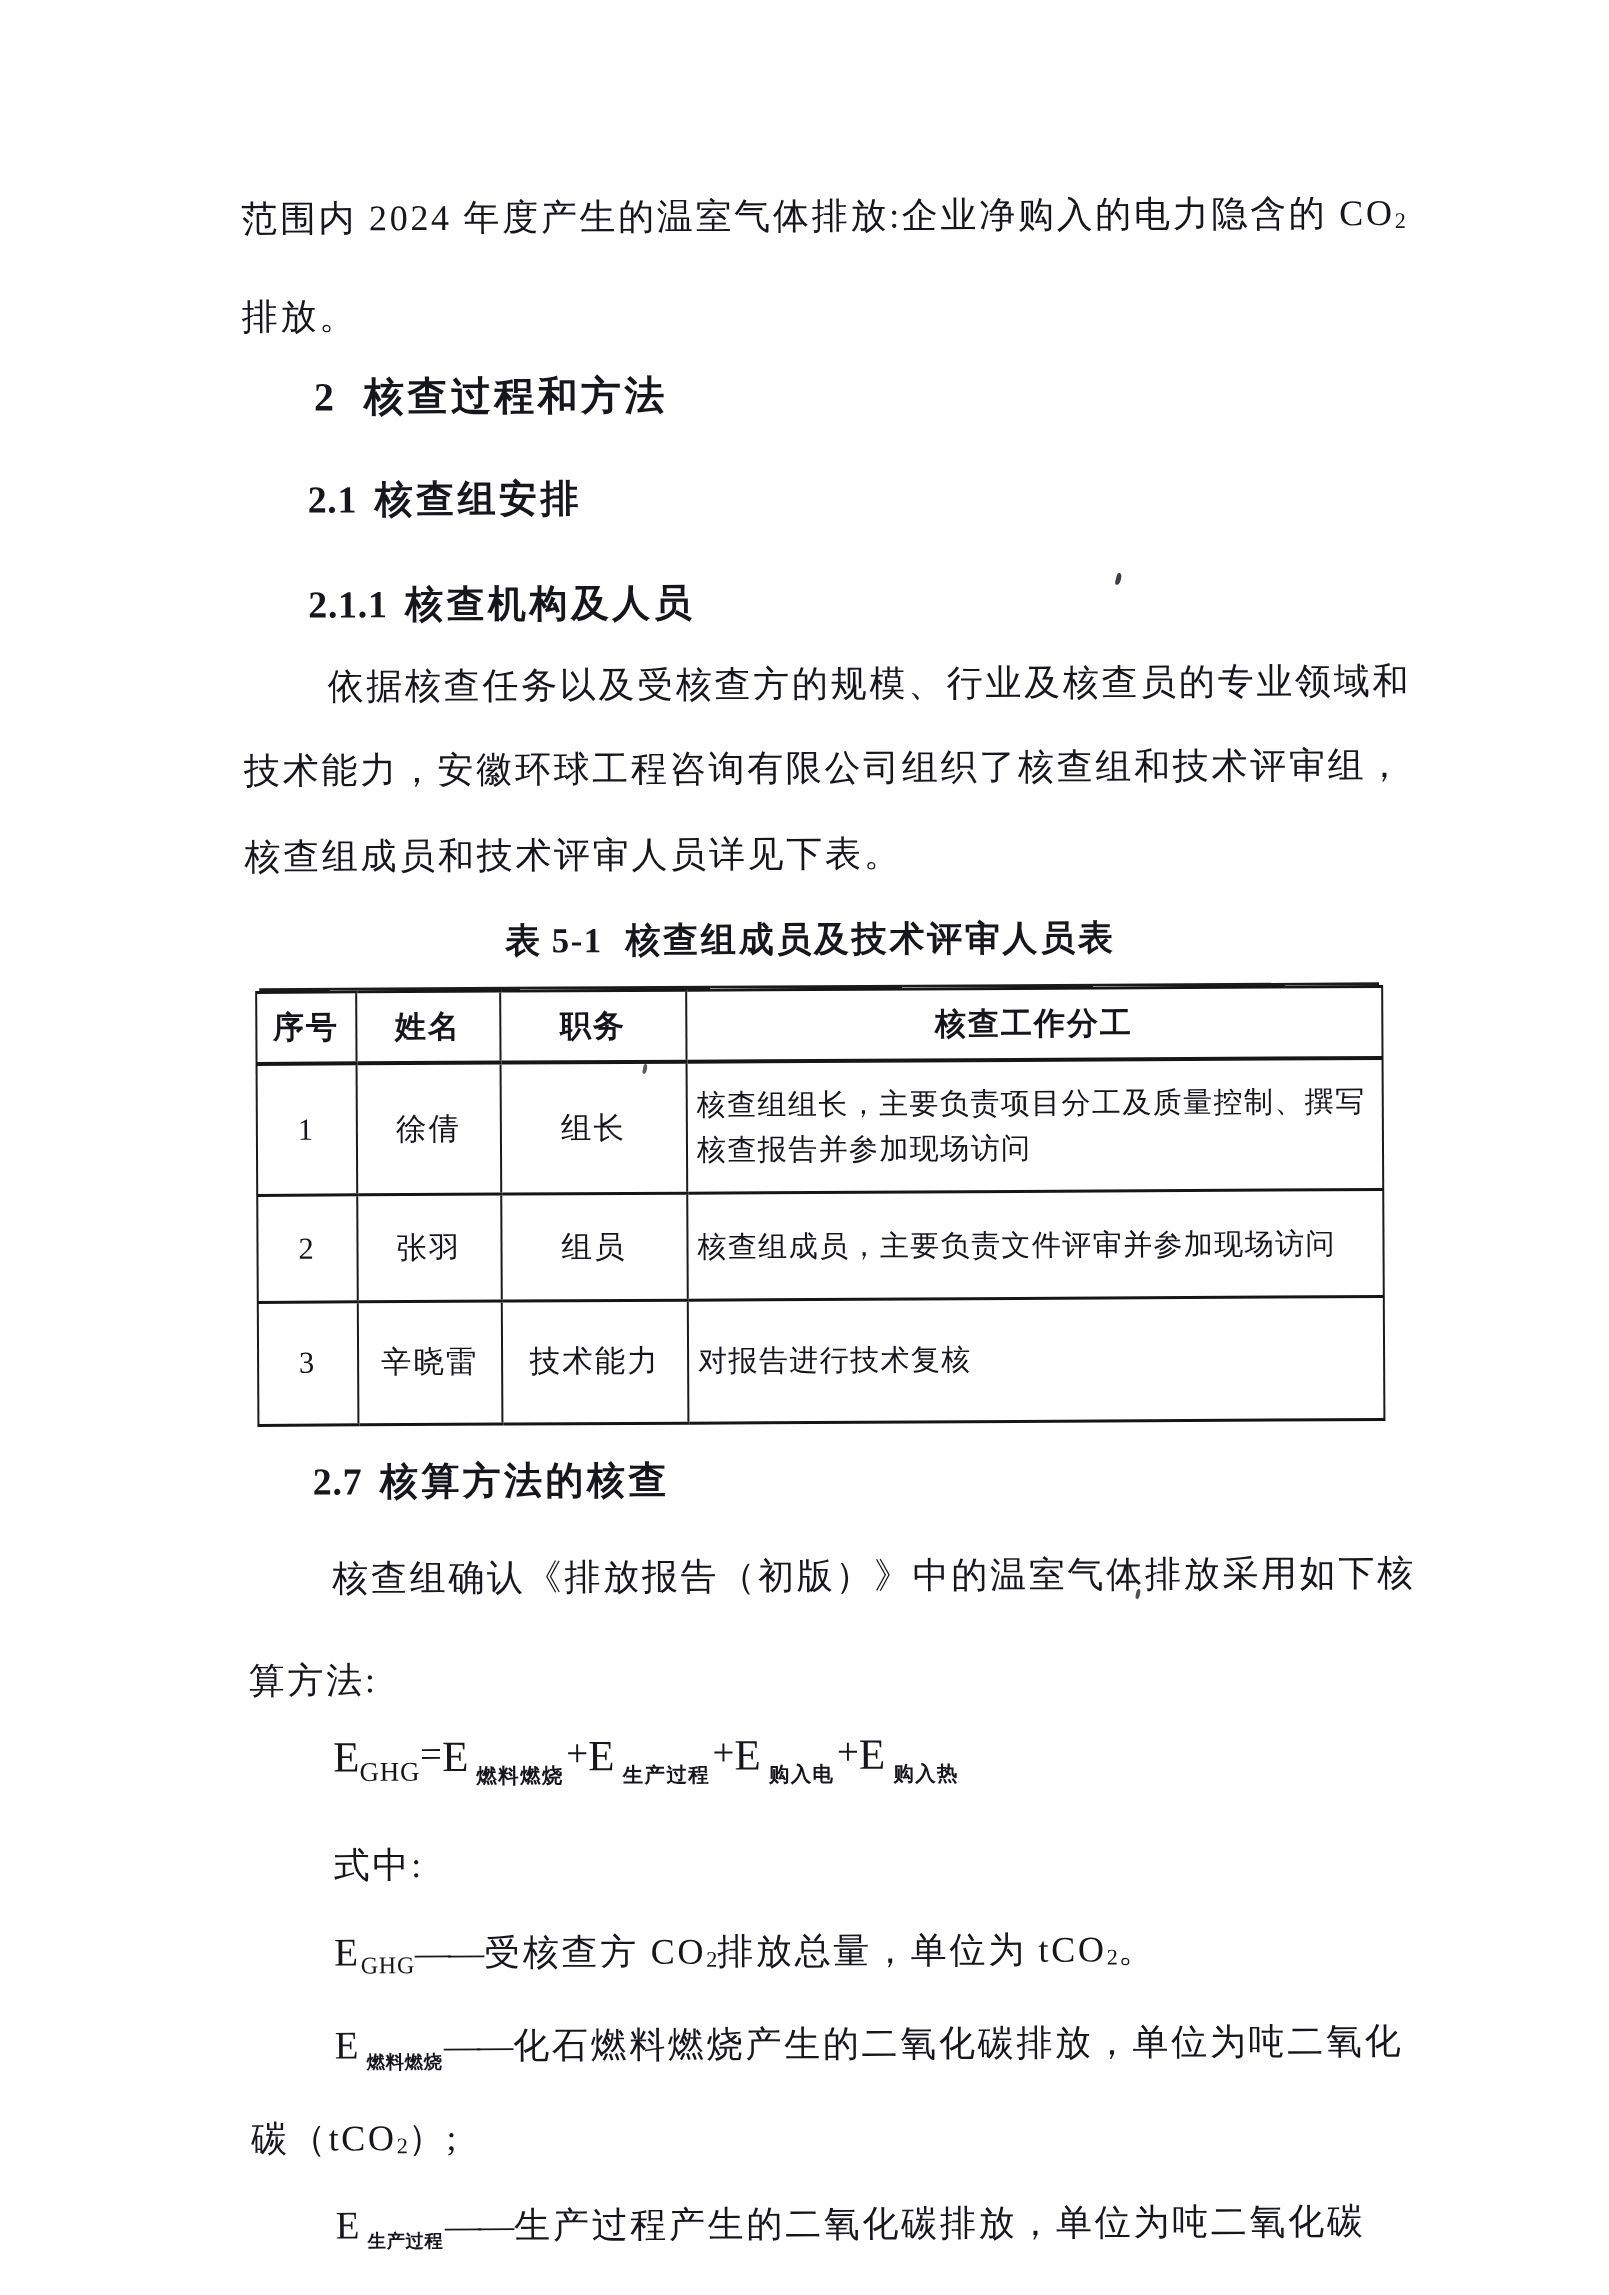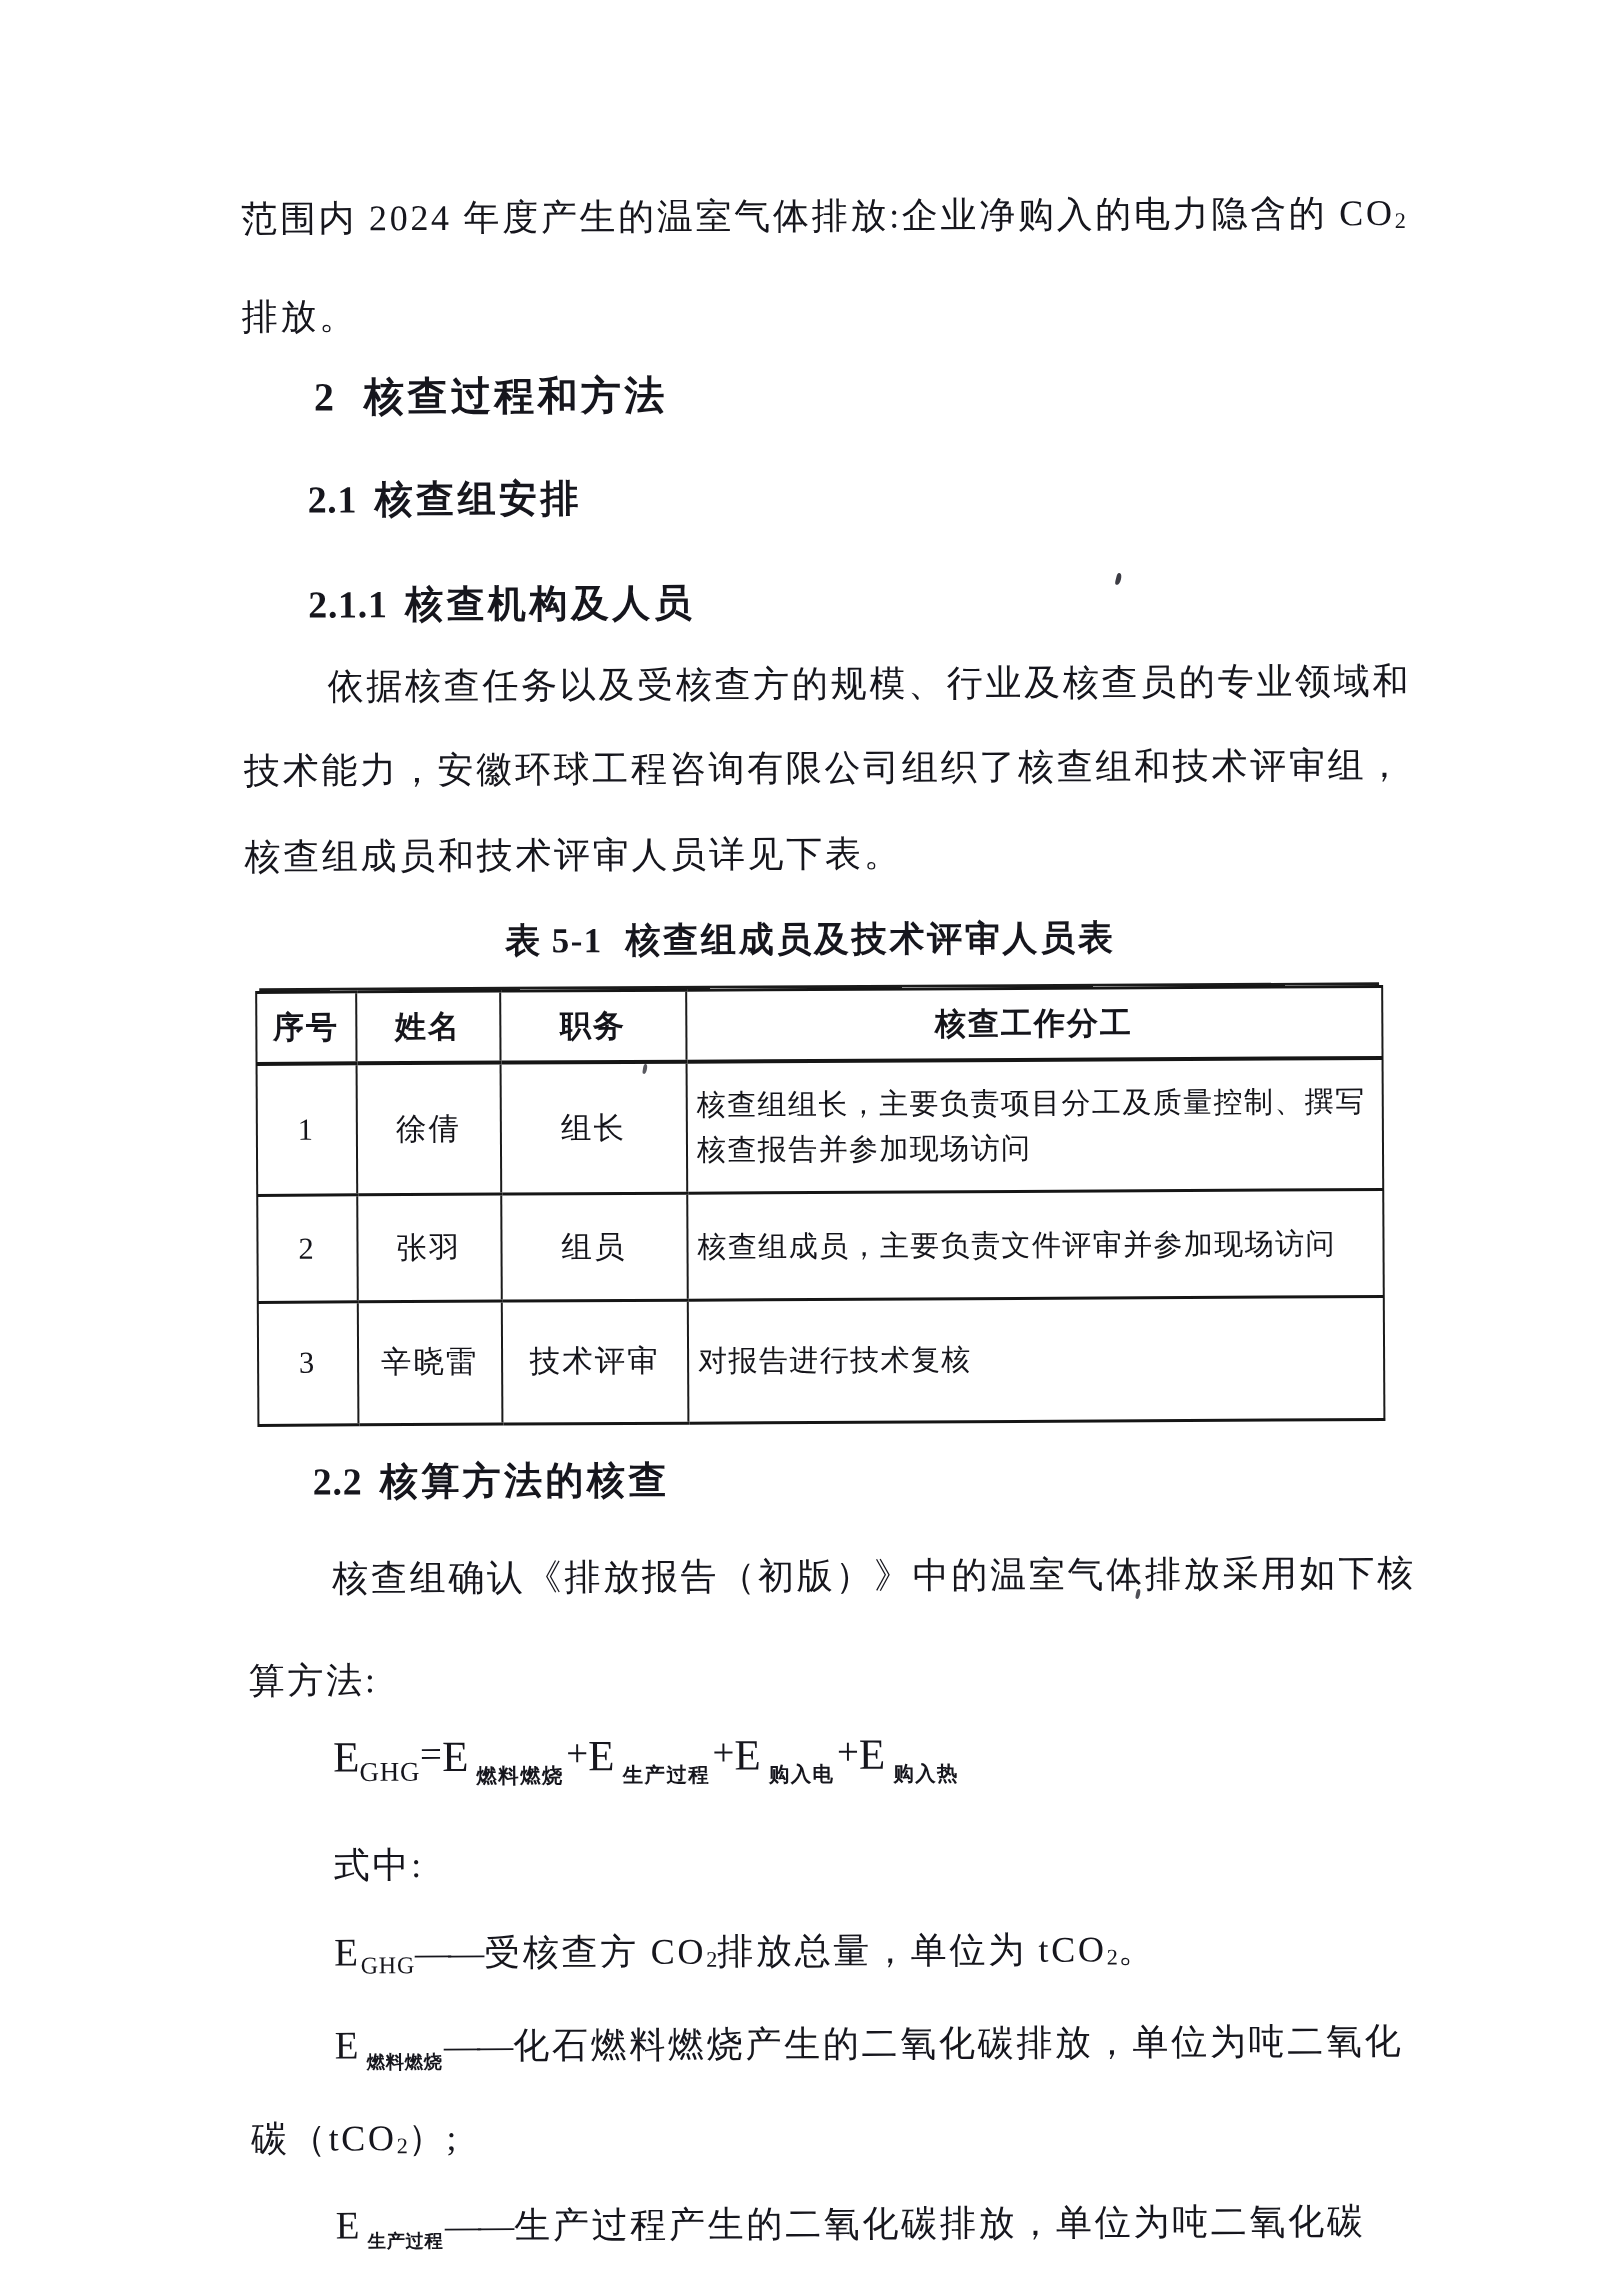--- a/index.html
+++ b/index.html
@@ -144,27 +144,27 @@
       </tr>
       <tr class="r2">
         <td>2</td>
         <td>张羽</td>
         <td>组员</td>
         <td class="duty">核查组成员，主要负责文件评审并参加现场访问</td>
       </tr>
       <tr class="r3">
         <td>3</td>
         <td>辛晓雷</td>
-        <td>技术评审</td>
+        <td>技术能力</td>
         <td class="duty">对报告进行技术复核</td>
       </tr>
     </tbody>
       </table>
 
-    <div class="h-sub mt-h22"><span class="h-num">2.2</span><span>核算方法的核查</span></div>
+    <div class="h-sub mt-h22"><span class="h-num">2.7</span><span>核算方法的核查</span></div>
 
     <div class="ln indent mt-p2a">核查组确认《排放报告（初版）》中的温室气体排放采用如下核</div>
     <div class="ln mt-p2b">算方法:</div>
 
     <div class="formula hang mt-form">
       <span class="fE">E</span><span class="fsubL">GHG</span><span class="fop">=</span><span class="fE">E</span><span class="fsubC">燃料燃烧</span><span class="fop">+</span><span class="fE">E</span><span class="fsubC">生产过程</span><span class="fop">+</span><span class="fE">E</span><span class="fsubC">购入电</span><span class="fop">+</span><span class="fE">E</span><span class="fsubC">购入热</span>
     </div>
 
     <div class="ln hang mt-where">式中:</div>
 

